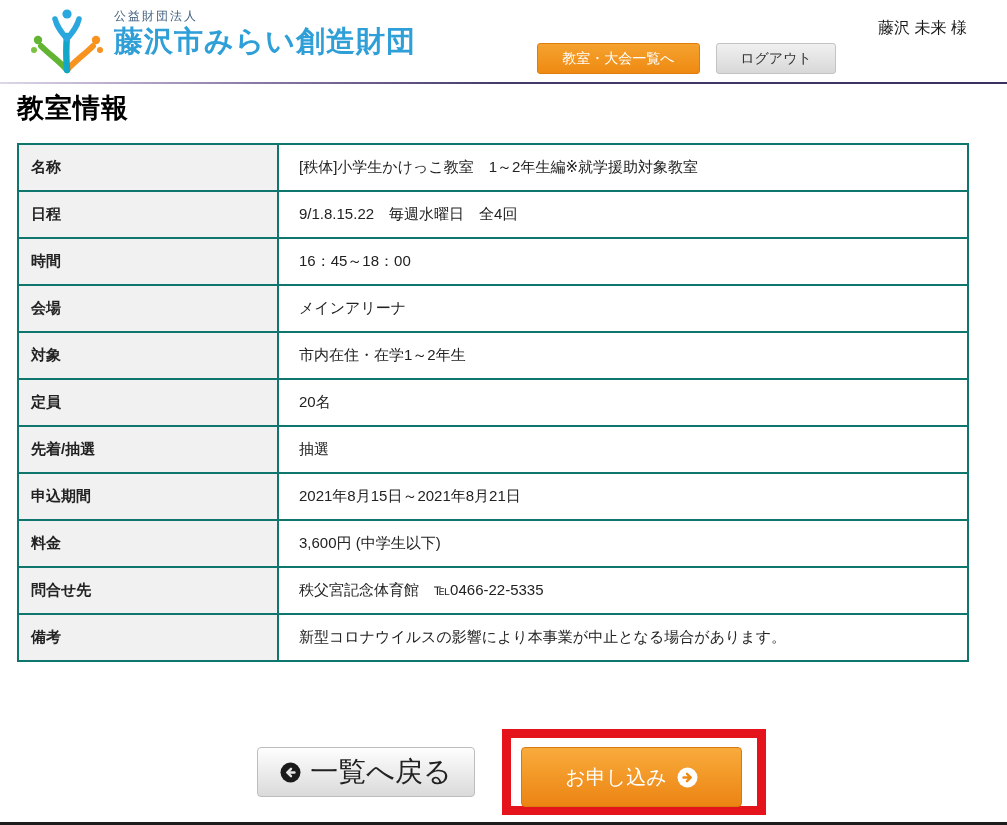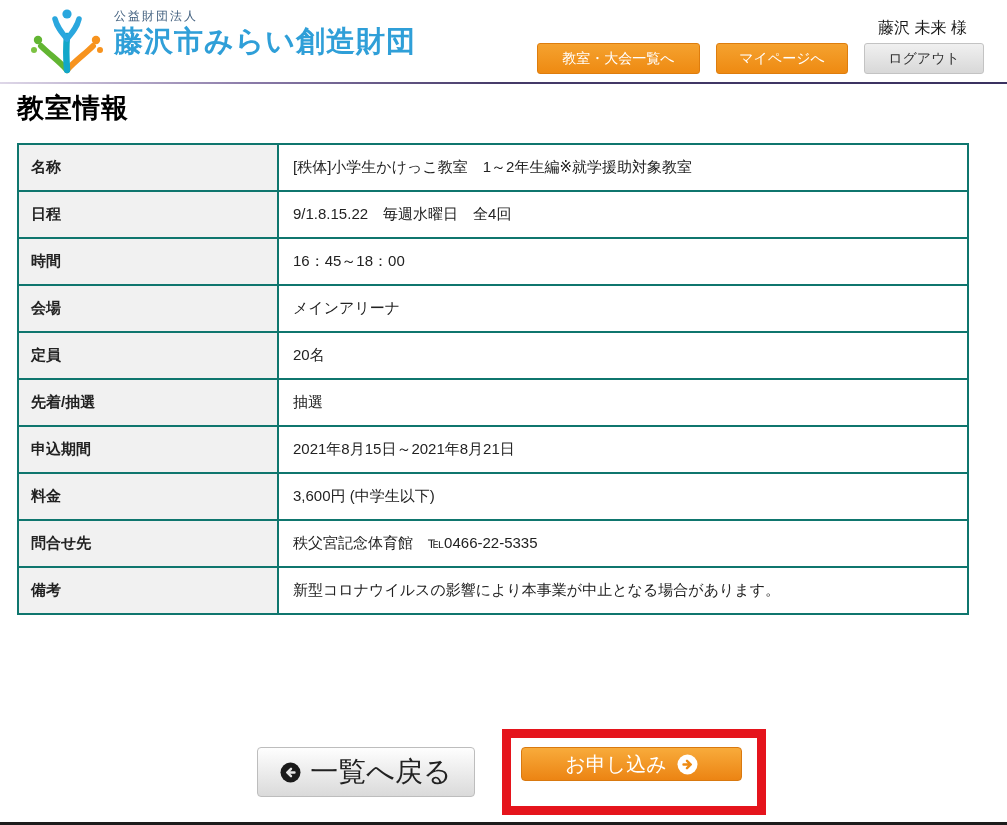--- a/index.html
+++ b/index.html
@@ -21,30 +21,30 @@
   .hbtn-gray { background:linear-gradient(#f0f0f0,#d8d8d8); border:1px solid #c3c3c3; color:#333; }
   .hbtn-1 { width:163px; } .hbtn-2 { width:132px; } .hbtn-3 { width:120px; }
 
   
   .page-title { position:absolute; left:17px; top:90px; font-size:27px; font-weight:bold; color:#000; letter-spacing:1px; }
 
   
   table.info { position:absolute; left:17px; top:143px; width:952px; border-collapse:collapse; }
   table.info th, table.info td { border:2px solid #0f766e; height:47px; font-size:15px; color:#222; vertical-align:middle; }
   table.info th { width:260px; background:#f1f1f1; text-align:left; font-weight:bold; padding-left:12px; }
-  table.info td { background:#fff; padding-left:14px; font-weight:normal; }
+  table.info td { background:#fff; padding-left:20px; font-weight:normal; }
 
   
   .btn-back { position:absolute; left:257px; top:747px; width:218px; height:50px;
     background:linear-gradient(#fefefe,#dadada); border:1px solid #bdbdbd; border-radius:4px;
     display:flex; align-items:center; justify-content:center; gap:9px;
     font-size:28px; color:#222; cursor:pointer; }
   .red-box { position:absolute; left:502px; top:729px; width:264px; height:86px;
     border:9px solid #e5141c; background:transparent; }
-  .btn-apply { position:absolute; left:521px; top:747px; width:221px; height:34px;
+  .btn-apply { position:absolute; left:521px; top:747px; width:221px; height:60px;
     background:linear-gradient(#f8ab3b,#ec8413); border:1px solid #d9790f; border-radius:4px;
     display:flex; align-items:center; justify-content:center; gap:10px;
     font-size:20px; color:#fff; cursor:pointer; }
   .icon-circ { display:inline-block; line-height:0; }
 
   
   .footer-line { position:absolute; left:0; bottom:0; width:1007px; height:3px; background:#1c1c1c; }
 </style>
 </head>
 <body>
@@ -72,21 +72,20 @@
       <span class="logo-text">
         <span class="logo-small" style="display:block">公益財団法人</span>
         <span class="logo-main" style="display:block">藤沢市みらい創造財団</span>
       </span>
     </div>
 
     <div class="user-name">藤沢 未来 様</div>
 
     <div class="header-nav">
       <div class="hbtn hbtn-orange hbtn-1">教室・大会一覧へ</div>
-      <div class="hbtn hbtn-orange hbtn-2">マイページへ</div>
       <div class="hbtn hbtn-gray hbtn-3">ログアウト</div>
     </div>
 
     <div class="header-rule"></div>
   </div>
 
   <div class="page-title">教室情報</div>
 
   <table class="info">
     <tbody>
@@ -98,20 +97,24 @@
         <th>日程</th>
         <td>9/1.8.15.22　毎週水曜日　全4回</td>
       </tr>
       <tr>
         <th>時間</th>
         <td>16：45～18：00</td>
       </tr>
       <tr>
         <th>会場</th>
         <td>メインアリーナ</td>
+      </tr>
+      <tr>
+        <th>対象</th>
+        <td>市内在住・在学1～2年生</td>
       </tr>
       <tr>
         <th>定員</th>
         <td>20名</td>
       </tr>
       <tr>
         <th>先着/抽選</th>
         <td>抽選</td>
       </tr>
       <tr>

